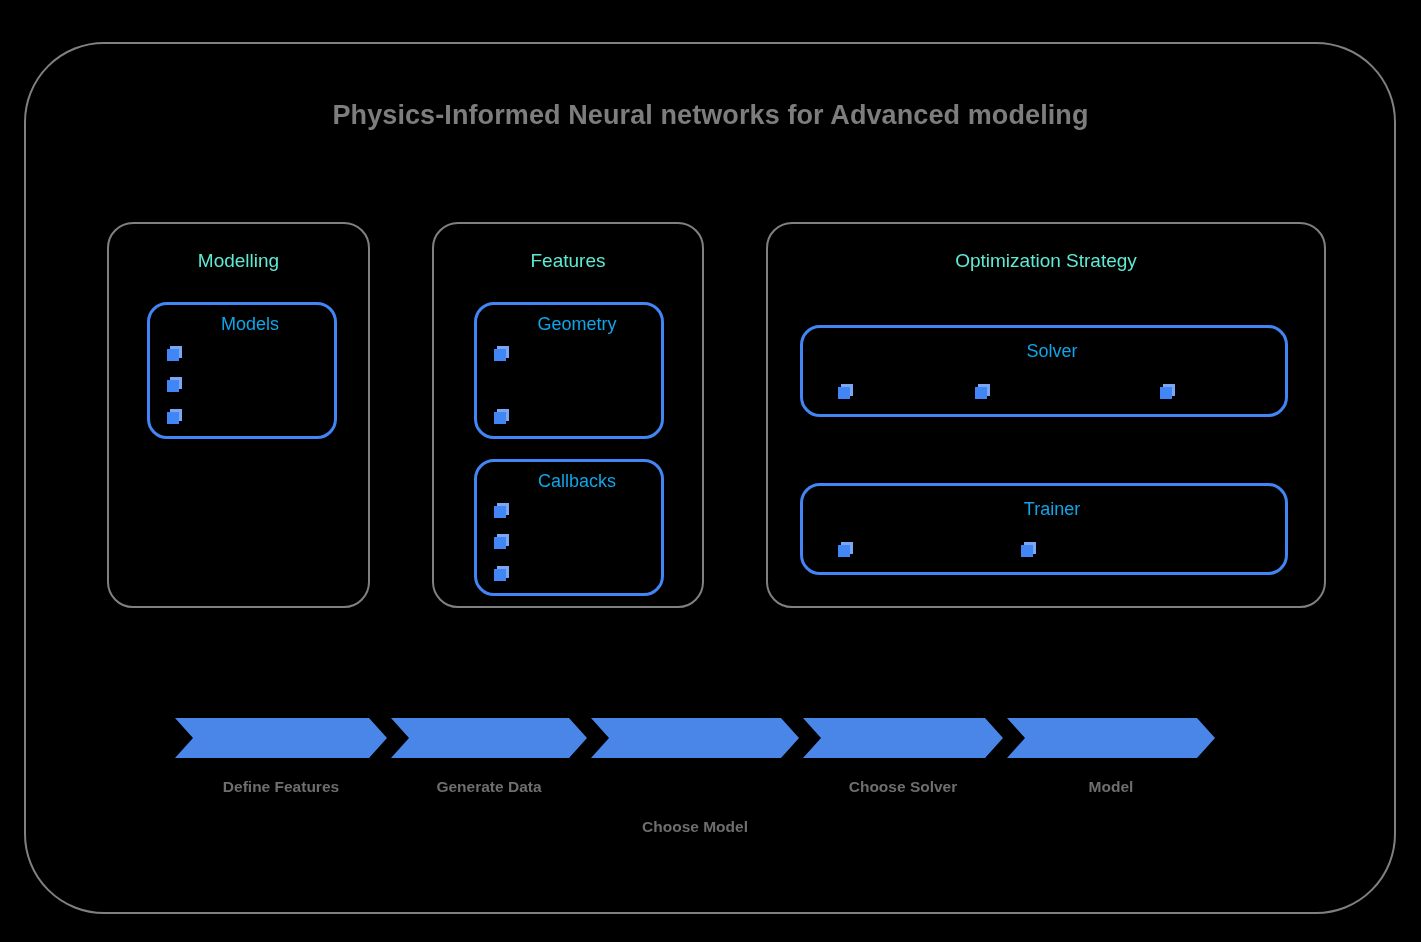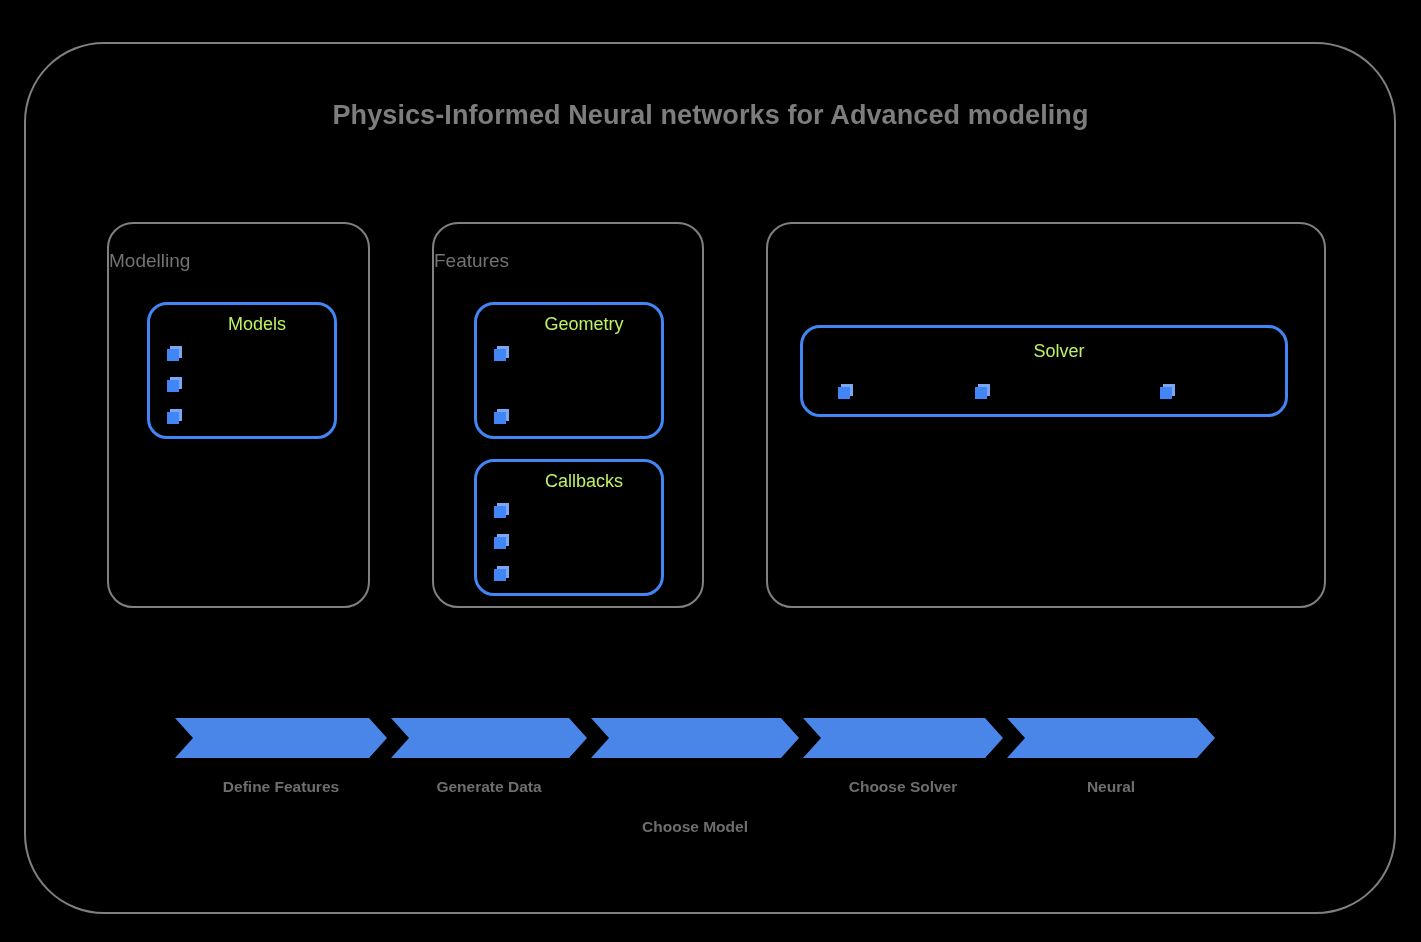--- a/index.html
+++ b/index.html
@@ -51,39 +51,40 @@
   .group-box {
     position: absolute;
     border: 2px solid #808080;
     border-radius: 26px;
     box-sizing: border-box;
   }
   .group-title {
     position: absolute;
     left: 0;
     width: 100%;
-    color: #737373;
+    text-align: center;
+    color: #5eead4;
     font-size: 19px;
     font-weight: normal;
     white-space: nowrap;
   }
 
   
   .sub-box {
     position: absolute;
     border: 3px solid #4285f4;
     border-radius: 20px;
     box-sizing: border-box;
   }
   .sub-title {
     position: absolute;
-    left: 15px;
+    left: 8px;
     width: 100%;
     text-align: center;
-    color: #bef264;
+    color: #0ea5e9;
     font-size: 18px;
     font-weight: normal;
     white-space: nowrap;
   }
 
   
   .cube {
     position: absolute;
     width: 15px;
     height: 15px;
@@ -191,51 +192,63 @@
           <div class="cube-front"></div>
       </div>
       <div class="cube" style="left:17px; top:104px;">
         <div class="cube-back"></div>
           <div class="cube-front"></div>
       </div>
     </div>
   </div>
 
   <div class="group-box" style="left:766px; top:222px; width:560px; height:386px;">
+    <div class="group-title" style="top:26px;">Optimization Strategy</div>
 
     <div class="sub-box" style="left:32px; top:101px; width:488px; height:92px;padding-left:40px;">
       <div class="sub-title" style="top:13px;">Solver</div>
       <div class="cube" style="left:35px; top:56px;">
         <div class="cube-back"></div>
           <div class="cube-front"></div>
       </div>
       <div class="cube" style="left:172px; top:56px;">
         <div class="cube-back"></div>
           <div class="cube-front"></div>
       </div>
       <div class="cube" style="left:357px; top:56px;">
         <div class="cube-back"></div>
           <div class="cube-front"></div>
       </div>
     </div>
 
+    <div class="sub-box" style="left:32px; top:259px; width:488px; height:92px;">
+      <div class="sub-title" style="top:13px;">Trainer</div>
+      <div class="cube" style="left:35px; top:56px;">
+        <div class="cube-back"></div>
+          <div class="cube-front"></div>
+      </div>
+      <div class="cube" style="left:218px; top:56px;">
+        <div class="cube-back"></div>
+          <div class="cube-front"></div>
+      </div>
+    </div>
   </div>
 
   <div class="pipeline">
 
     <div class="chev first" style="left:0px; width:212px;"></div>
     <div class="chev-label" style="left:0px; width:212px;">Define Features</div>
 
     <div class="chev" style="left:216px; width:196px;"></div>
     <div class="chev-label" style="left:216px; width:196px;">Generate Data</div>
 
     <div class="chev" style="left:416px; width:208px;"></div>
     <div class="chev-label" style="left:416px; width:208px;margin-top:40px;">Choose Model</div>
 
     <div class="chev" style="left:628px; width:200px;"></div>
     <div class="chev-label" style="left:628px; width:200px;">Choose Solver</div>
 
     <div class="chev" style="left:832px; width:208px;"></div>
-    <div class="chev-label" style="left:832px; width:208px;">Neural</div>
+    <div class="chev-label" style="left:832px; width:208px;">Model</div>
 
   </div>
 
 </div>
 
 </body></html>

